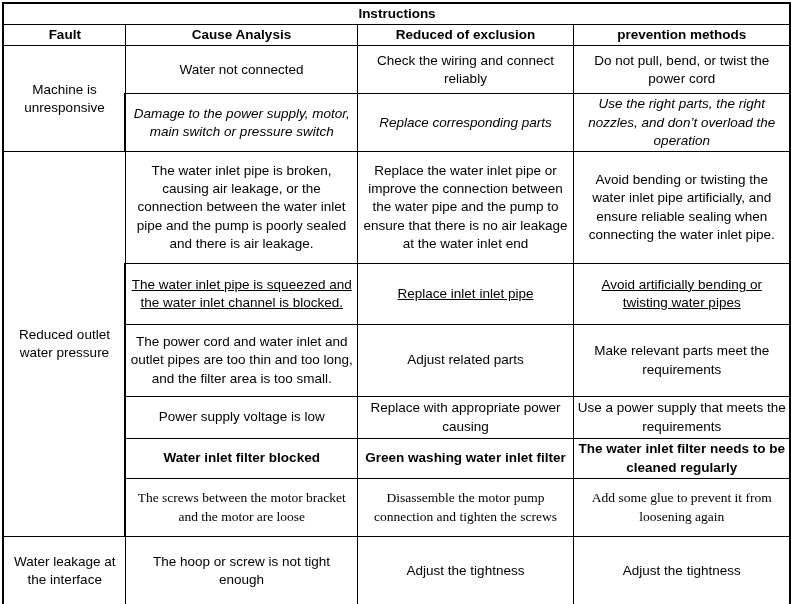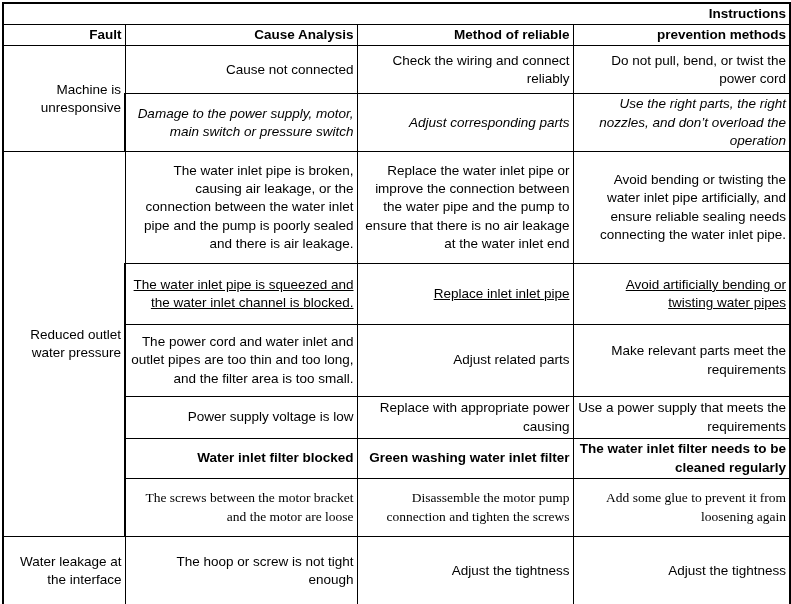--- a/index.html
+++ b/index.html
@@ -19,21 +19,21 @@
     border-collapse: collapse;
     table-layout: fixed;
     width: 787px;
     background: #ffffff;
   }
   table.instructions td, table.instructions th {
     border: 1px solid #000000;
     font-size: 13.5px;
     line-height: 1.35;
     vertical-align: middle;
-    text-align: right;
+    text-align: center;
     padding: 1px 3px 1px 4px;
     overflow: hidden;
     word-wrap: break-word;
   }
   
   table.instructions { border: 2px solid #000; }
   table.instructions tr:last-child td { border-bottom: 2px solid #000; }
   table.instructions tr td:first-child, table.instructions tr th:first-child { border-left: 2px solid #000; }
   table.instructions tr td:last-child, table.instructions tr th:last-child { border-right: 2px solid #000; }
 
@@ -74,41 +74,41 @@
   </colgroup>
 
   <tbody>
       <tr class="r-title">
     <td class="title-cell" colspan="4">Instructions</td>
   </tr>
 
   <tr class="r-head">
     <th class="col-head">Fault</th>
     <th class="col-head">Cause Analysis</th>
-    <th class="col-head">Method of reliable</th>
+    <th class="col-head">Reduced of exclusion</th>
     <th class="col-head">prevention methods</th>
   </tr>
 
   <tr class="r1">
     <td rowspan="2">Machine is unresponsive</td>
-    <td>Cause not connected</td>
+    <td>Water not connected</td>
     <td>Check the wiring and connect reliably</td>
     <td>Do not pull, bend, or twist the power cord</td>
   </tr>
   <tr class="r2">
     <td>Damage to the power supply, motor, main switch or pressure switch</td>
-    <td>Adjust corresponding parts</td>
+    <td>Replace corresponding parts</td>
     <td>Use the right parts, the right nozzles, and don’t overload the operation</td>
   </tr>
 
   <tr class="r3">
     <td rowspan="6">Reduced outlet water pressure</td>
     <td>The water inlet pipe is broken, causing air leakage, or the connection between the water inlet pipe and the pump is poorly sealed and there is air leakage.</td>
     <td>Replace the water inlet pipe or improve the connection between the water pipe and the pump to ensure that there is no air leakage at the water inlet end</td>
-    <td>Avoid bending or twisting the water inlet pipe artificially, and ensure reliable sealing needs connecting the water inlet pipe.</td>
+    <td>Avoid bending or twisting the water inlet pipe artificially, and ensure reliable sealing when connecting the water inlet pipe.</td>
   </tr>
   <tr class="r4">
     <td>The water inlet pipe is squeezed and the water inlet channel is blocked.</td>
     <td>Replace inlet inlet pipe</td>
     <td>Avoid artificially bending or twisting water pipes</td>
   </tr>
   <tr class="r5">
     <td>The power cord and water inlet and outlet pipes are too thin and too long, and the filter area is too small.</td>
     <td>Adjust related parts</td>
     <td>Make relevant parts meet the requirements</td>

